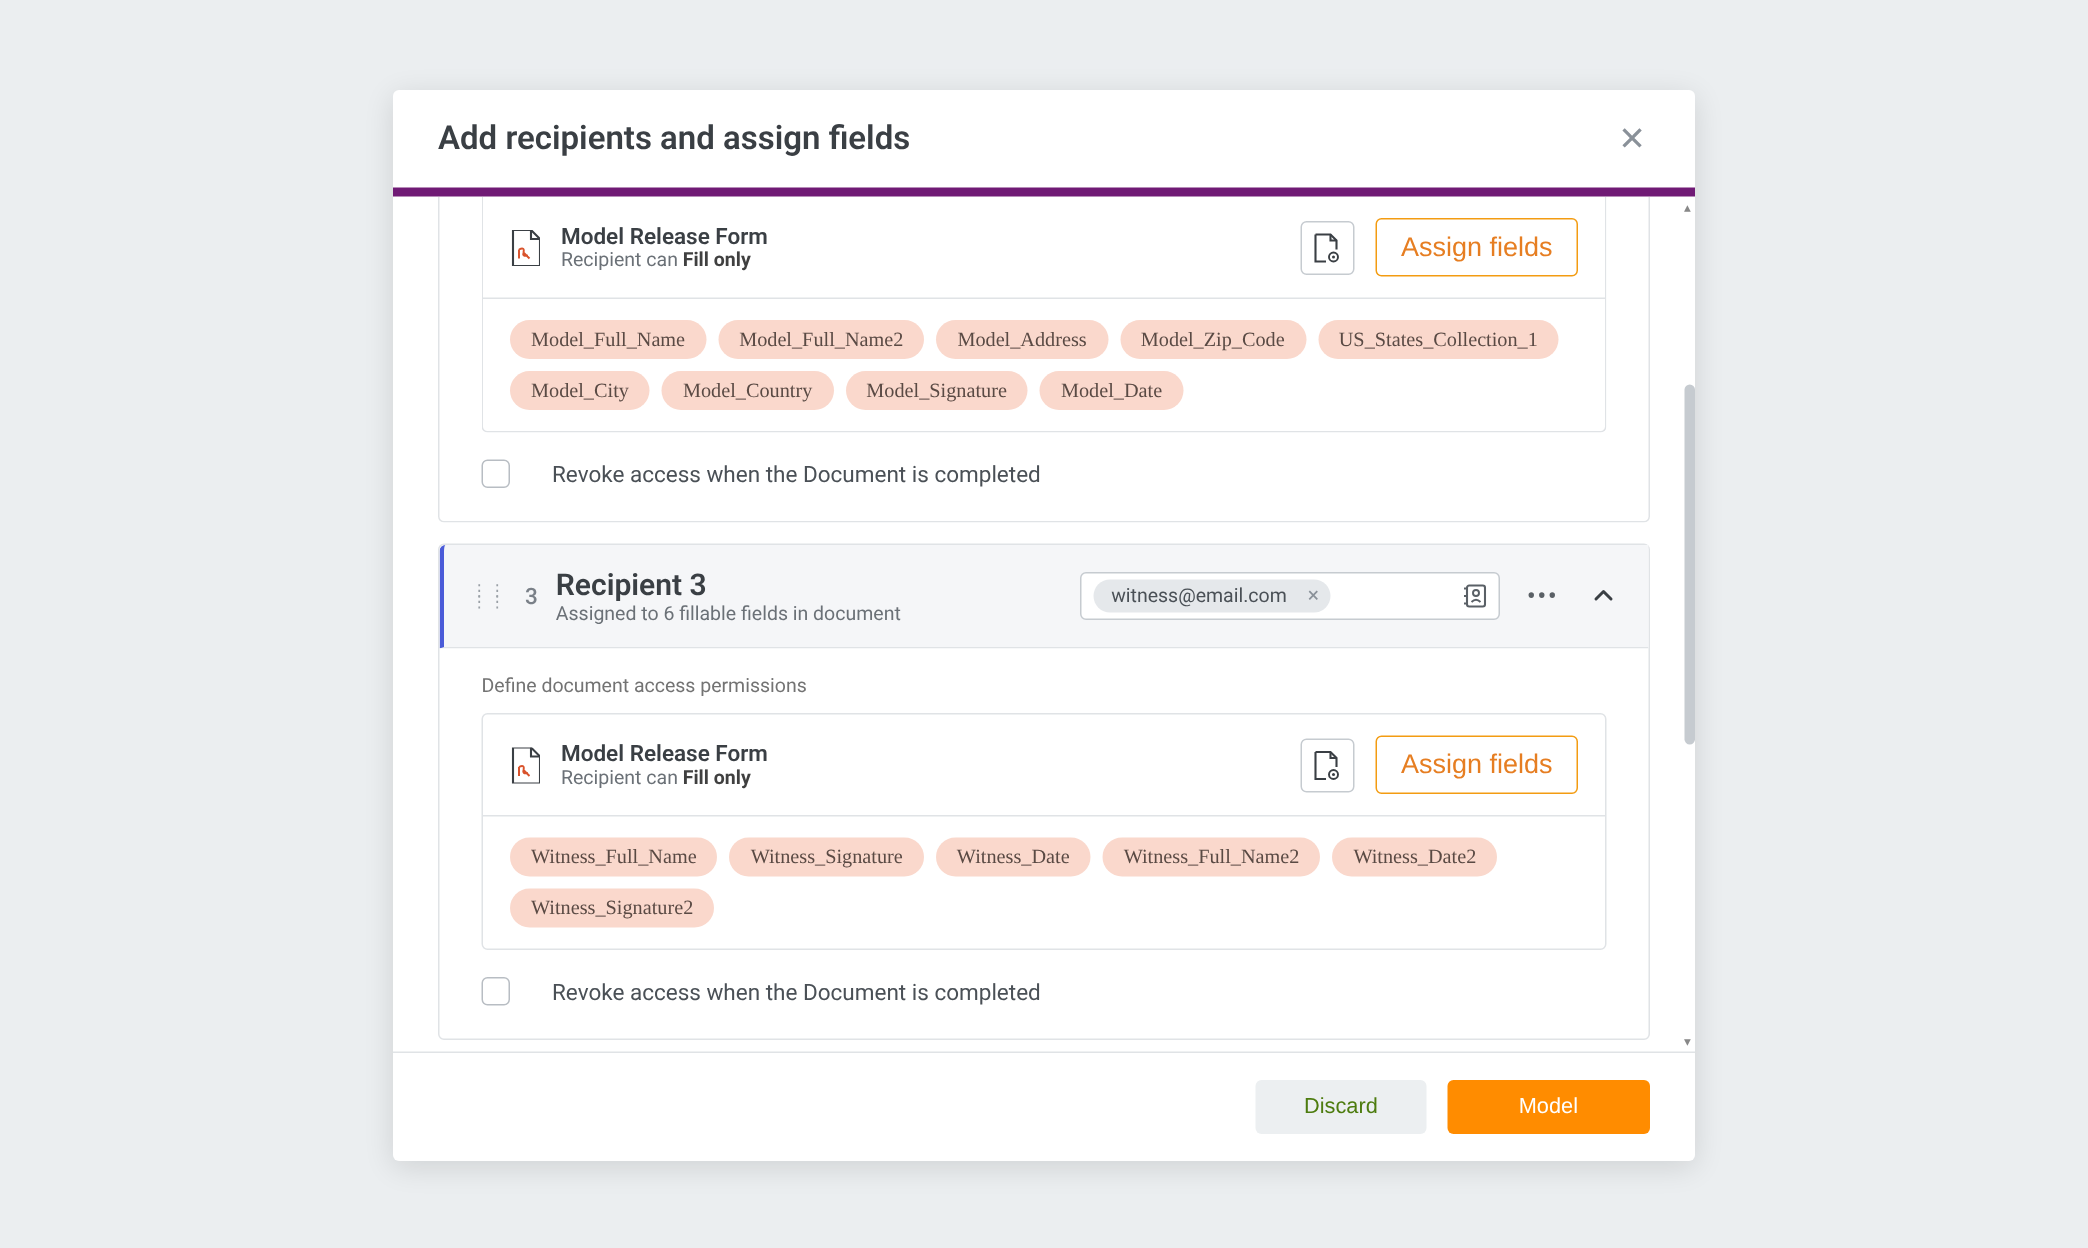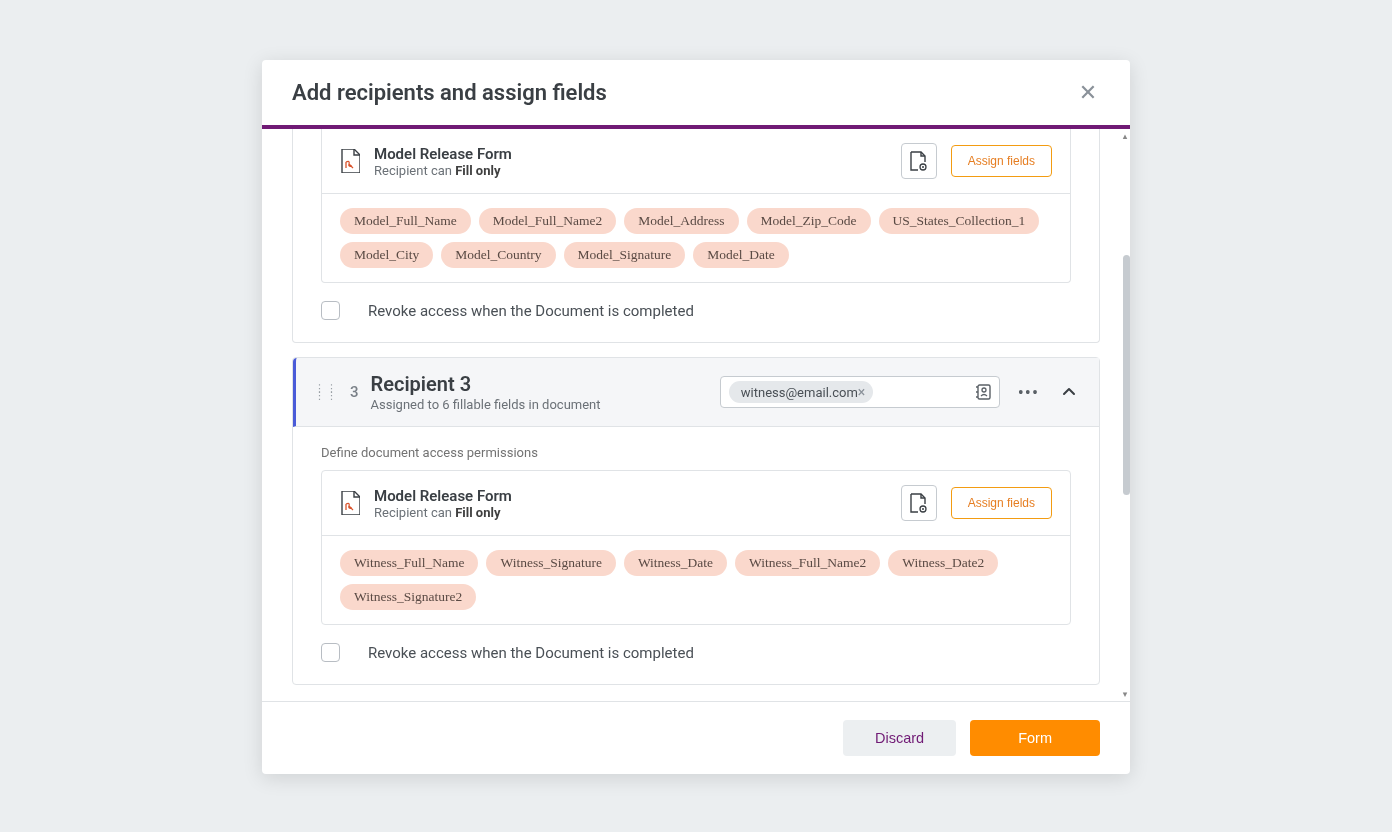--- a/index.html
+++ b/index.html
@@ -25,21 +25,21 @@
       border-radius: 4px;
       box-shadow: 0 4px 20px rgba(0,0,0,0.12);
       display: flex;
       flex-direction: column;
     }
     .modal-header {
       display: flex;
       justify-content: space-between;
       align-items: center;
       padding: 20px 30px;
-      border-bottom: 4px solid #701a75;
+      border-bottom: 6px solid #701a75;
     }
     .modal-title {
       font-size: 22px;
       font-weight: 600;
       color: #3a3f44;
     }
     .close-btn {
       width: 24px;
       height: 24px;
       cursor: pointer;
@@ -141,21 +141,21 @@
       gap: 6px;
     }
     .email-chip {
       background: #e5e8eb;
       border-radius: 12px;
       padding: 3px 8px 3px 12px;
       font-size: 13px;
       color: #4a5056;
       display: flex;
       align-items: center;
-      gap: 0;
+      gap: 14px;
     }
     .chip-x {
       color: #8a9199;
       cursor: pointer;
       font-size: 14px;
     }
     .addr-icon {
       color: #5a6066;
       width: 16px;
       height: 16px;
@@ -217,21 +217,21 @@
       justify-content: center;
       cursor: pointer;
       color: #3a3f44;
     }
     .assign-btn {
       border: 1px solid #f39c12;
       color: #e67e22;
       background: #fff;
       border-radius: 4px;
       padding: 8px 16px;
-      font-size: 12px;
+      font-size: 18px;
       font-weight: 500;
       cursor: pointer;
     }
     .tags-row {
       display: flex;
       flex-wrap: wrap;
       gap: 8px;
       padding: 14px 18px;
       border-top: 1px solid #e0e3e6;
       font-family: Liberation Serif, serif;
@@ -264,21 +264,21 @@
     .modal-footer {
       display: flex;
       justify-content: flex-end;
       align-items: center;
       gap: 14px;
       padding: 18px 30px;
       border-top: 1px solid #e0e3e6;
     }
     .btn-discard {
       background: #eceff1;
-      color: #701a75;
+      color: #4d7c0f;
       border: none;
       border-radius: 4px;
       padding: 10px 32px;
       font-size: 14.5px;
       font-weight: 500;
       cursor: pointer;
     }
     .btn-send {
       background: #ff8c00;
       color: #fff;
@@ -418,15 +418,15 @@
           <div class="checkbox"></div>
           <div class="revoke-label">Revoke access when the Document is completed</div>
         </div>
       </div>
     </div>
 
   </div>
 
   <div class="modal-footer">
     <button class="btn-discard">Discard</button>
-    <button class="btn-send">Form</button>
+    <button class="btn-send">Model</button>
   </div>
 </div>
 
 </body></html>

